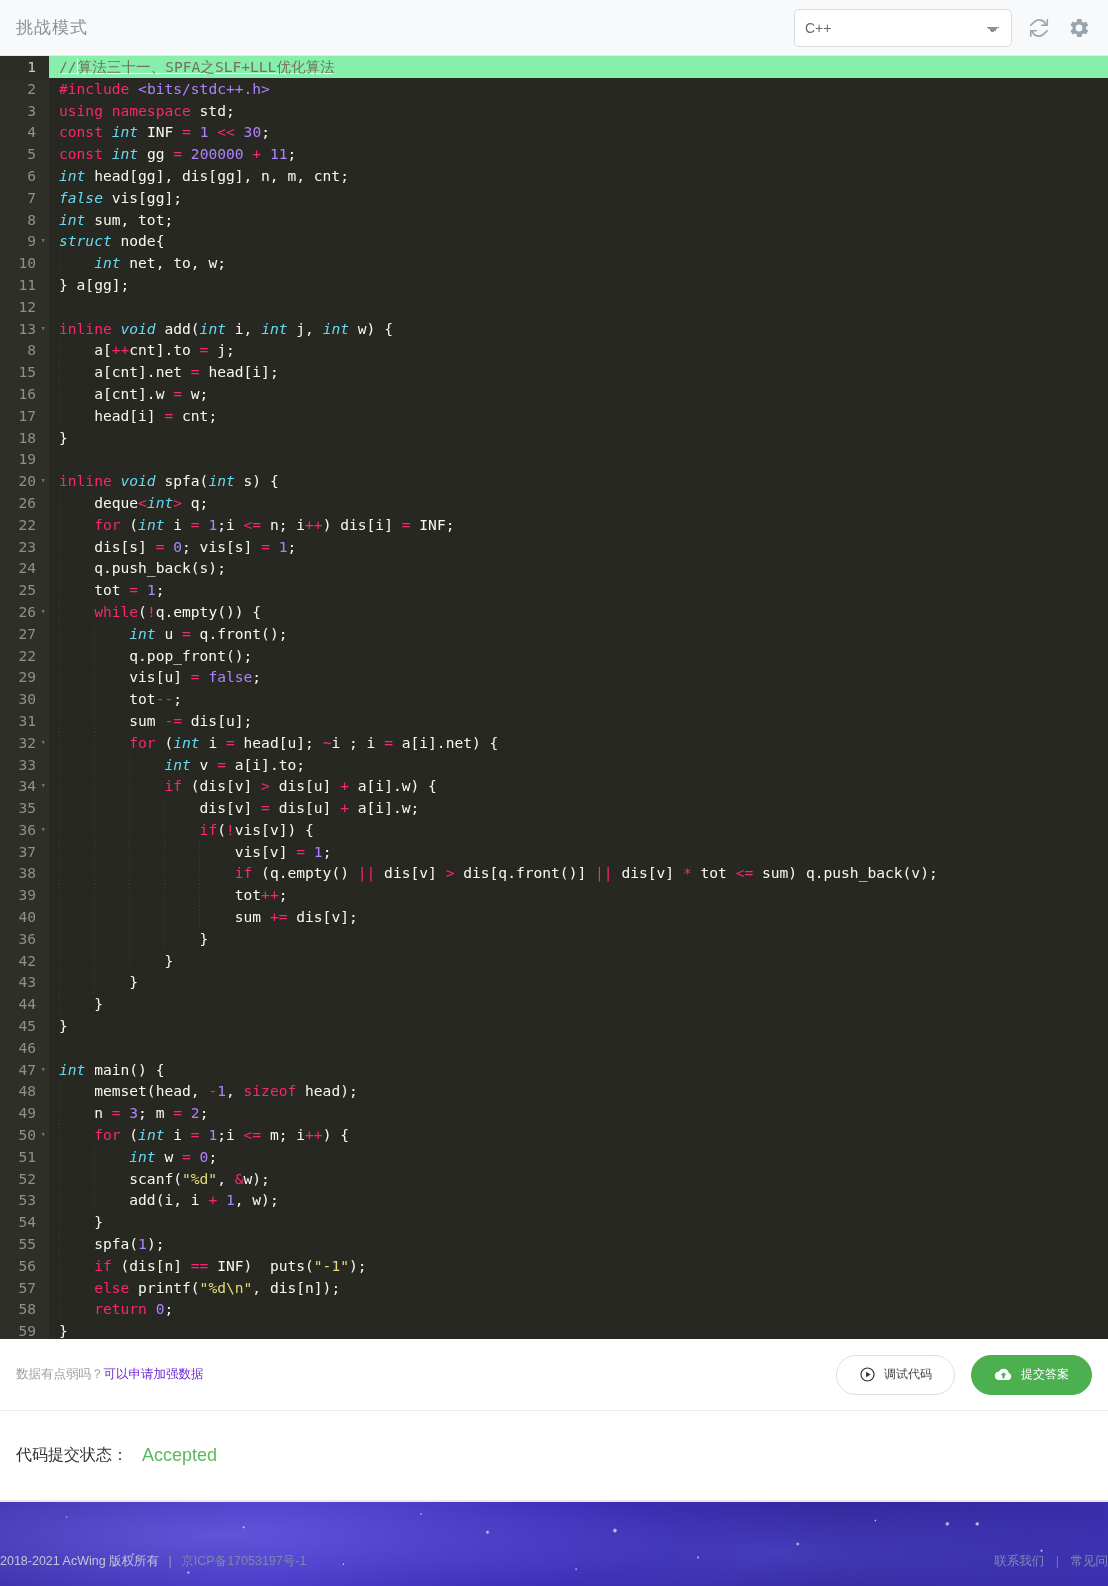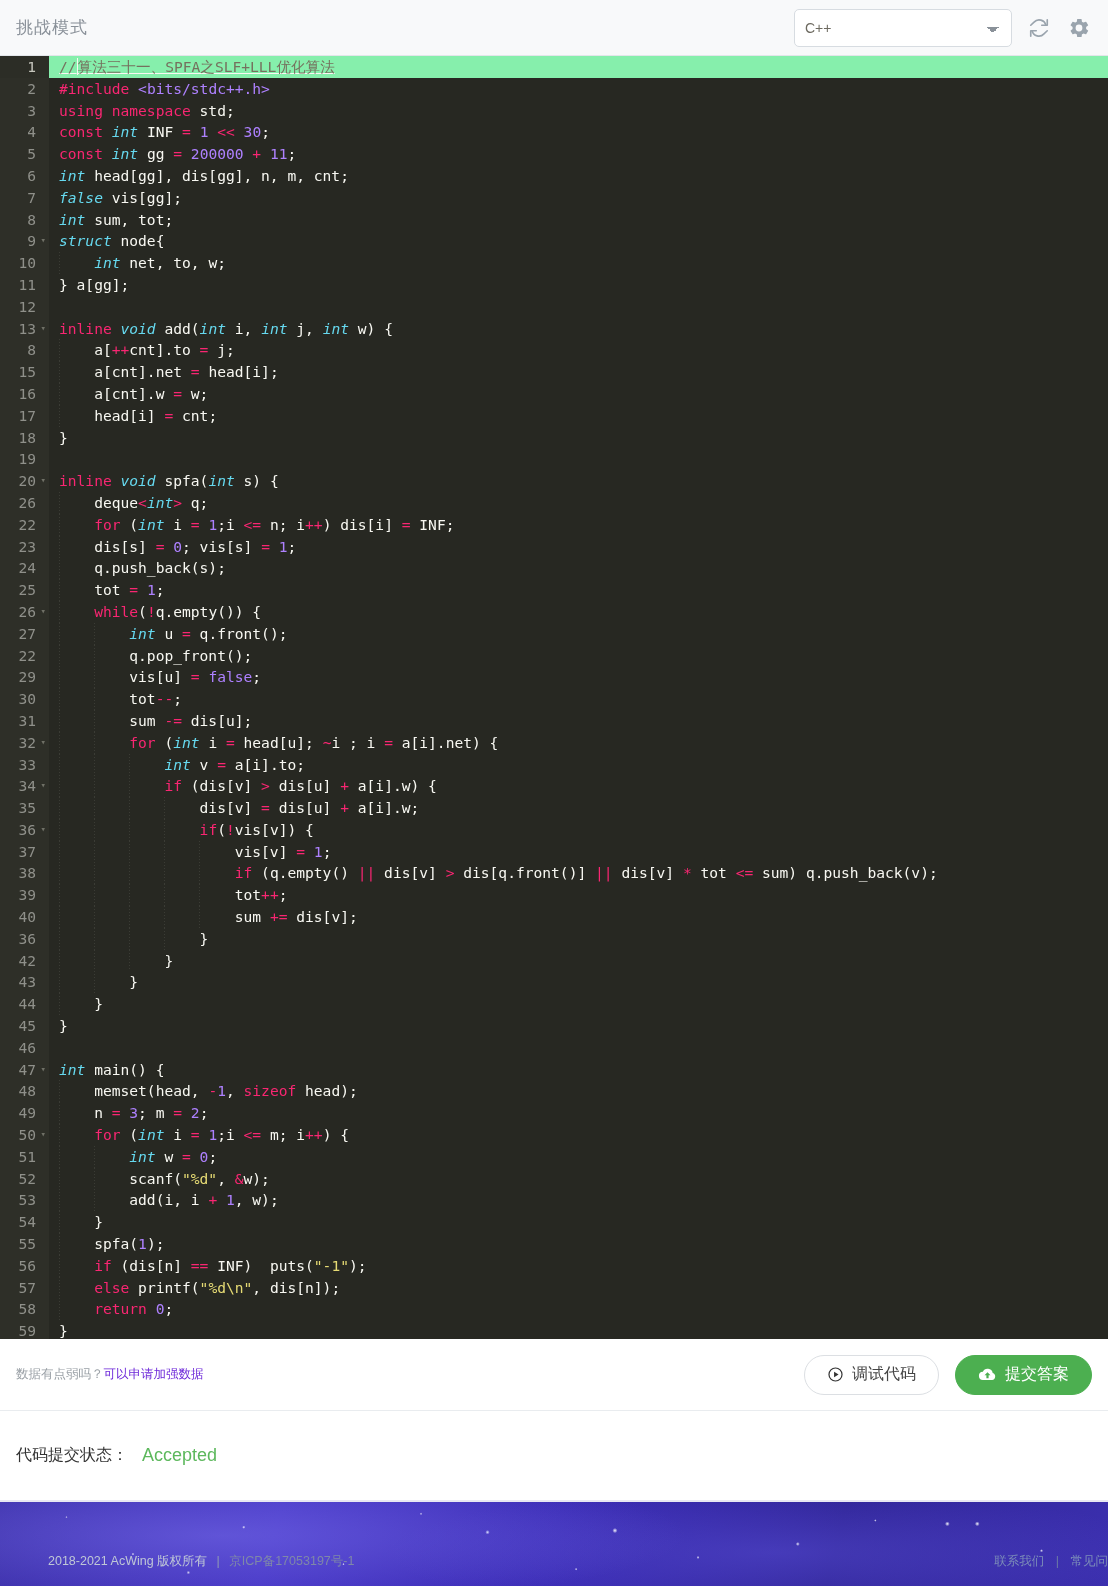--- a/index.html
+++ b/index.html
@@ -140,21 +140,21 @@
     font-size: 12.5px;
     color: #9aa0a6;
   }
   .hint a { color: #6d28d9; text-decoration: none; cursor: pointer; }
   .actions { margin-left: auto; display: flex; align-items: center; gap: 16px; }
   .btn {
     display: inline-flex;
     align-items: center;
     gap: 8px;
     border-radius: 22px;
-    font-size: 16px;
+    font-size: 12px;
     cursor: pointer;
     height: 40px;
     padding: 0 22px;
     font-family: "Liberation Sans", sans-serif;
   }
   .btn-debug {
     background: #ffffff;
     border: 1px solid #dcdfe3;
     color: #444;
   }
@@ -208,21 +208,20 @@
     position: absolute;
     left: 0; right: 0; bottom: 16px;
     display: flex;
     align-items: center;
     padding: 0 0px;
     font-size: 12.5px;
   }
   .footer-left {
     color: #bfc7d6;
     white-space: nowrap;
-    margin-left: 48px;
   }
   .footer-left .sep { color: #8f99b5; margin: 0 6px; }
   .footer-left .icp { color: #7f88a8; }
   .footer-right {
     margin-left: auto;
     color: #7c8db8;
     white-space: nowrap;
   }
   .footer-right .sep { margin: 0 8px; color:#6c7ba5; }
 </style>

